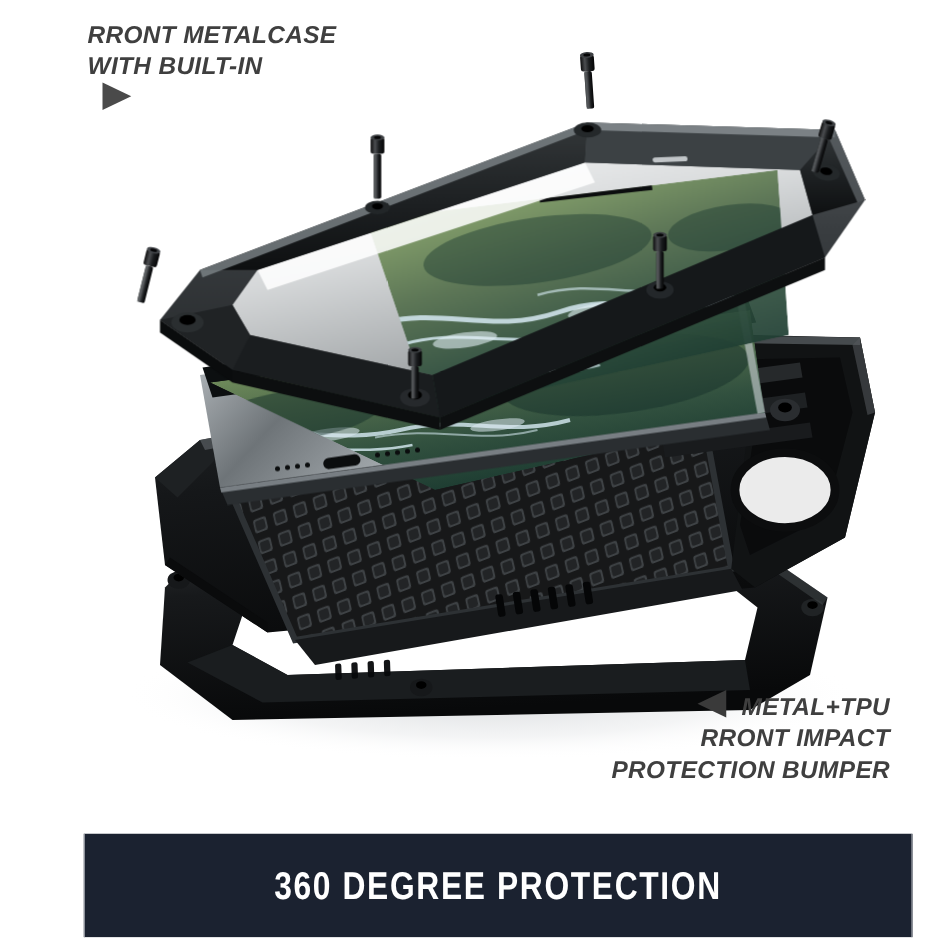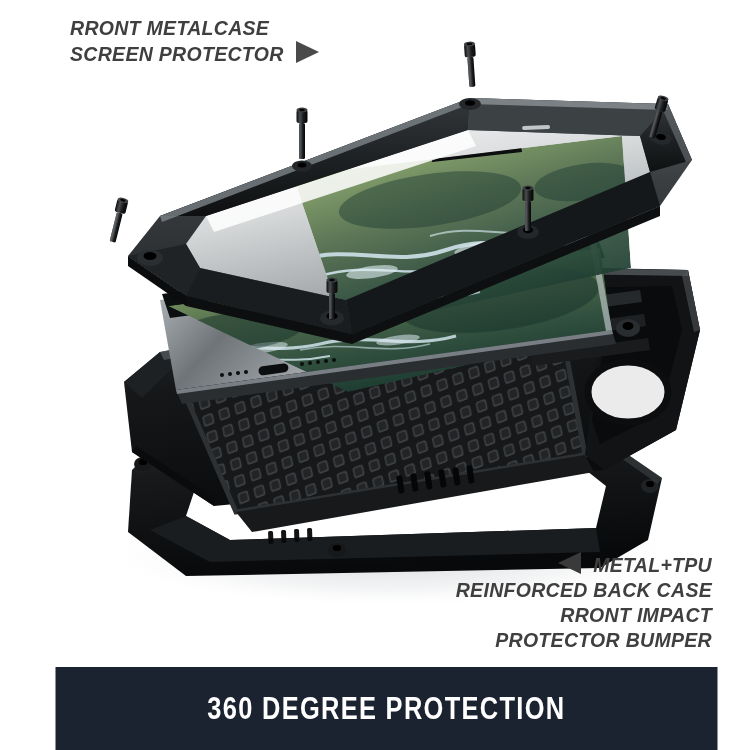--- a/index.html
+++ b/index.html
@@ -15,21 +15,21 @@
   #callout-top{left:70px;top:16px;text-align:left;}
   #callout-bottom{right:38px;top:552px;text-align:right;}
   .cl-line{display:block;}
   .arrow-r,.arrow-l{display:inline-block;width:0;height:0;vertical-align:-2px;}
   .arrow-r{border-top:11px solid transparent;border-bottom:11px solid transparent;
            border-left:23px solid #4a4a4a;margin-left:12px;}
   .arrow-l{border-top:11px solid transparent;border-bottom:11px solid transparent;
            border-right:23px solid #3a3a3a;margin-right:12px;}
 
   
-  #banner{position:absolute;left:55px;top:667px;width:663px;height:83px;
+  #banner{position:absolute;left:67px;top:667px;width:663px;height:83px;
           background:#1b2230;display:flex;align-items:center;justify-content:center;
           box-shadow:1px 0 0 #8c9099 inset,-1px 0 0 #8c9099 inset;}
   #banner-text{color:#ffffff;font-size:31px;font-weight:bold;letter-spacing:1.6px;
                transform:scaleX(.82);transform-origin:center;white-space:nowrap;}
 
   
   #product{position:absolute;left:0;top:0;width:750px;height:750px;}
 </style>
 </head>
 <body>
@@ -347,27 +347,27 @@
         <ellipse cx="0" cy="-8" rx="5.5" ry="2.4" fill="#3d4043"></ellipse>
         <ellipse cx="0" cy="-8" rx="2.8" ry="1.2" fill="#050506"></ellipse>
         <rect x="-3" y="5" width="6" height="26" rx="1.6" fill="url(#screwG)"></rect>
         <rect x="-3" y="5" width="1.6" height="26" fill="#6a6e72" opacity=".65"></rect>
       </g>
     </g>
   </svg>
 
   <div id="callout-top" class="callout">
     <span class="cl-line">RRONT METALCASE</span>
-    <span class="cl-line"><span>SCREEN PROTECTOR</span><span class="arrow-r"></span></span>
+    <span class="cl-line">WITH BUILT-IN</span>
+    <span class="cl-line"><span class="arrow-r"></span></span>
   </div>
 
   <div id="callout-bottom" class="callout">
     <span class="cl-line"><span class="arrow-l"></span><span>METAL+TPU</span></span>
-    <span class="cl-line">REINFORCED BACK CASE</span>
     <span class="cl-line">RRONT IMPACT</span>
-    <span class="cl-line">PROTECTOR BUMPER</span>
+    <span class="cl-line">PROTECTION BUMPER</span>
   </div>
 
   <div id="banner">
     <span id="banner-text">360 DEGREE PROTECTION</span>
   </div>
 
 </div>
 
 </body></html>

